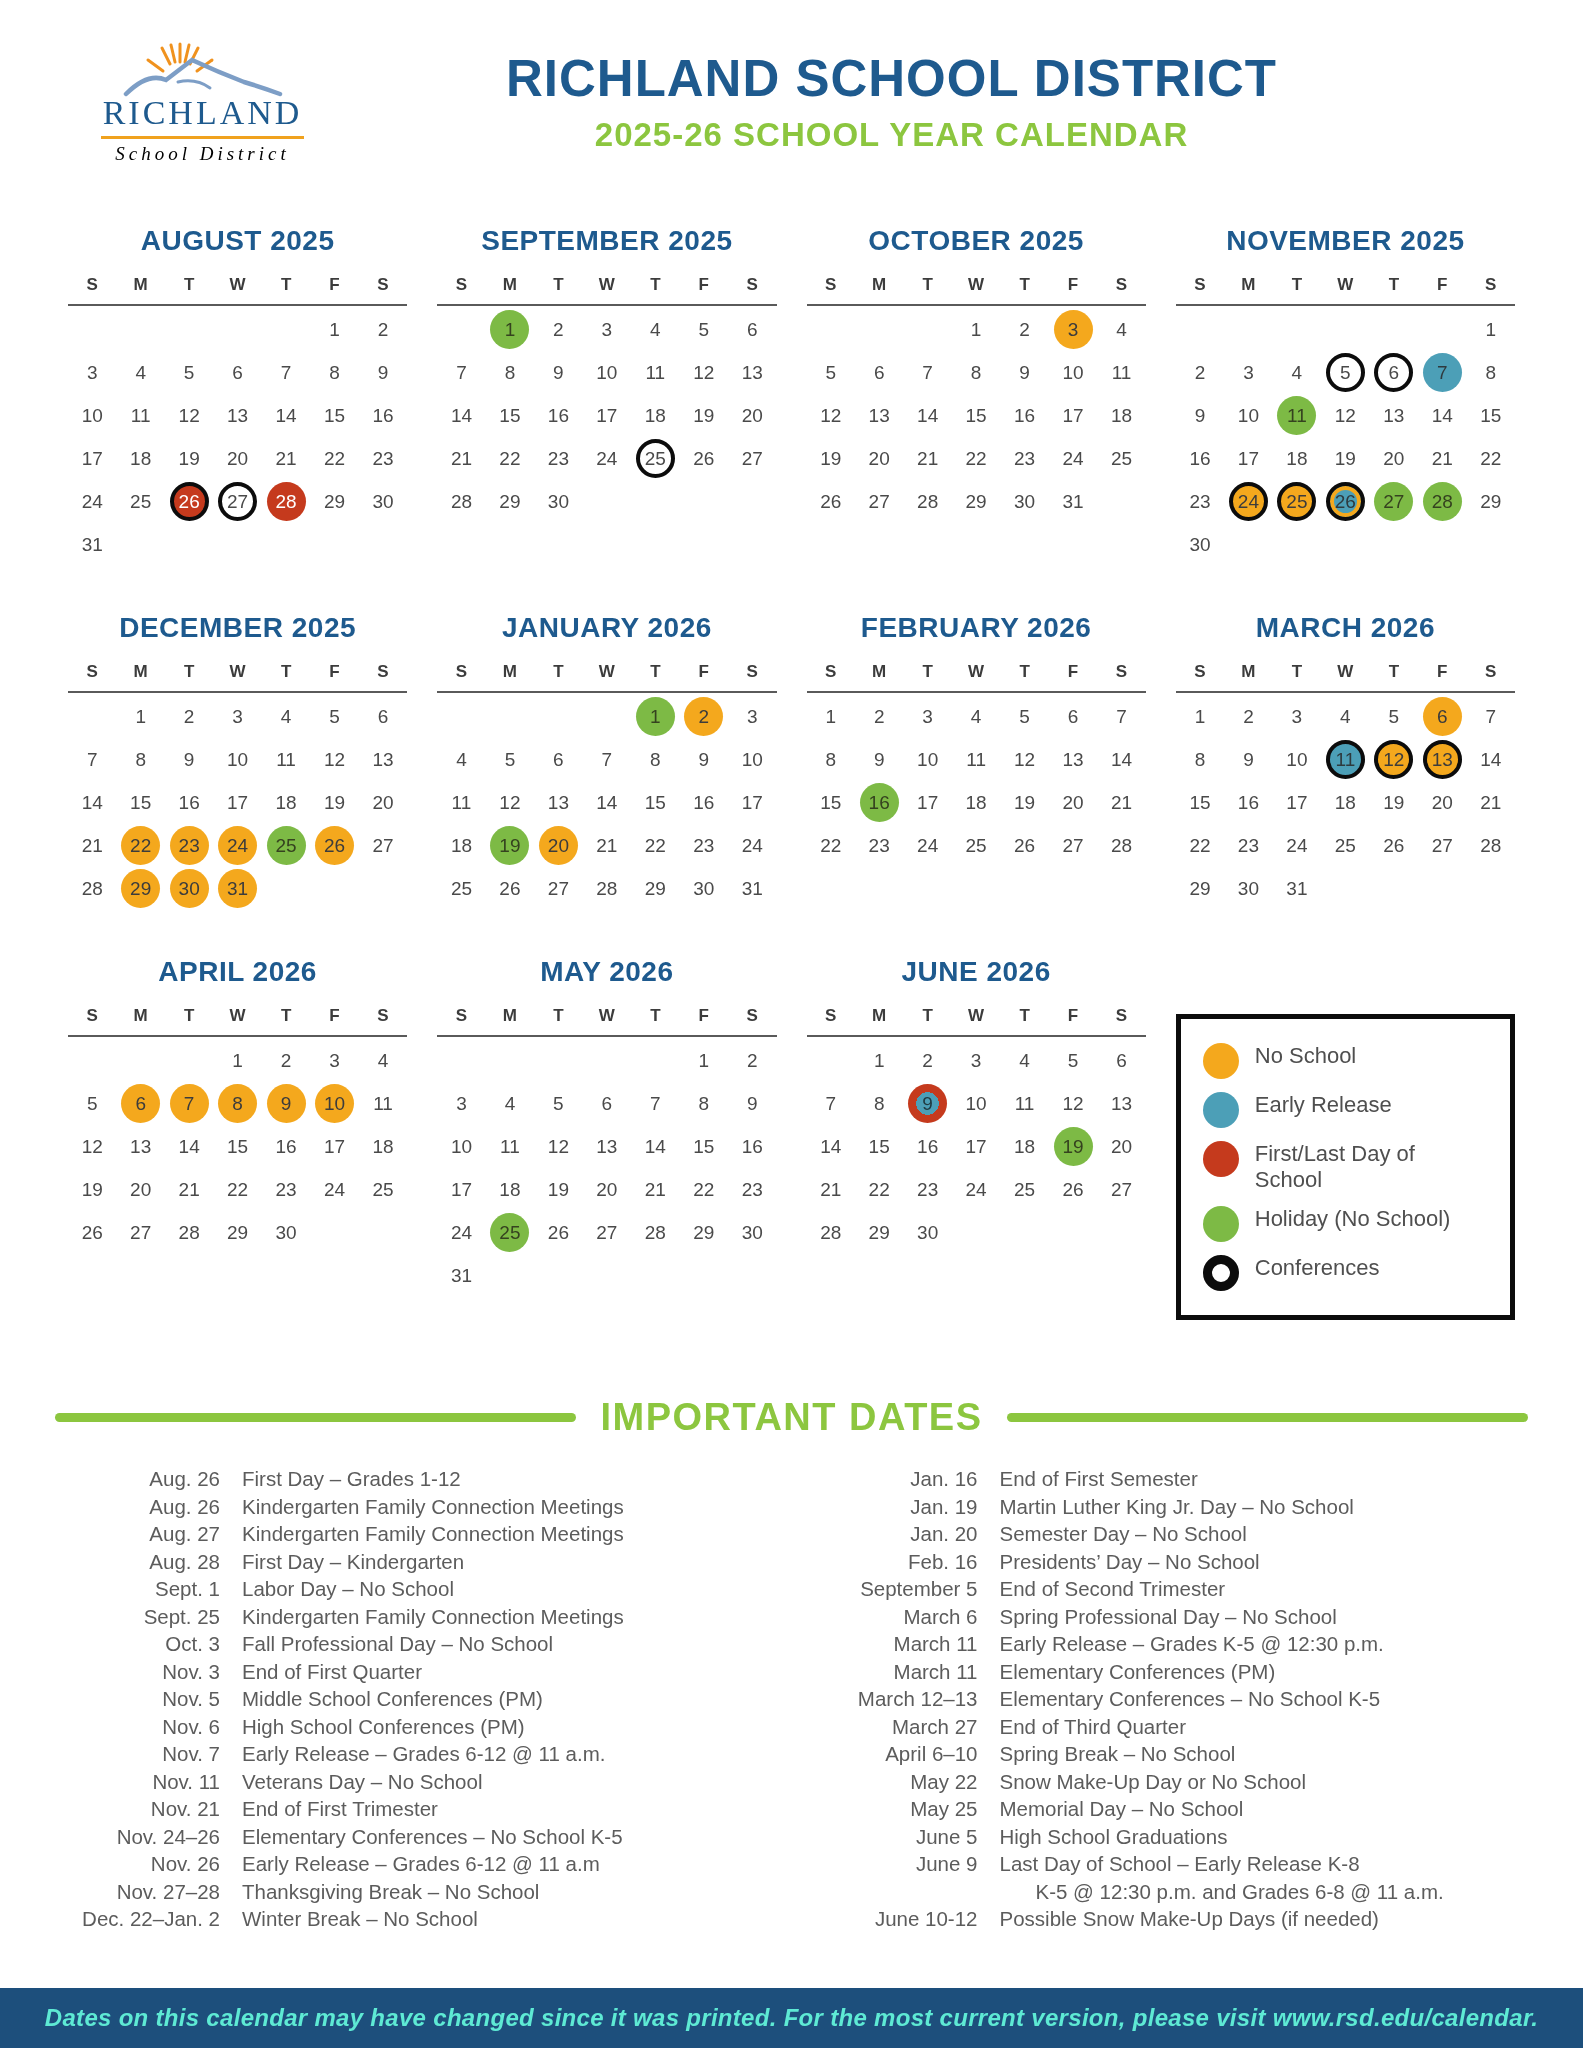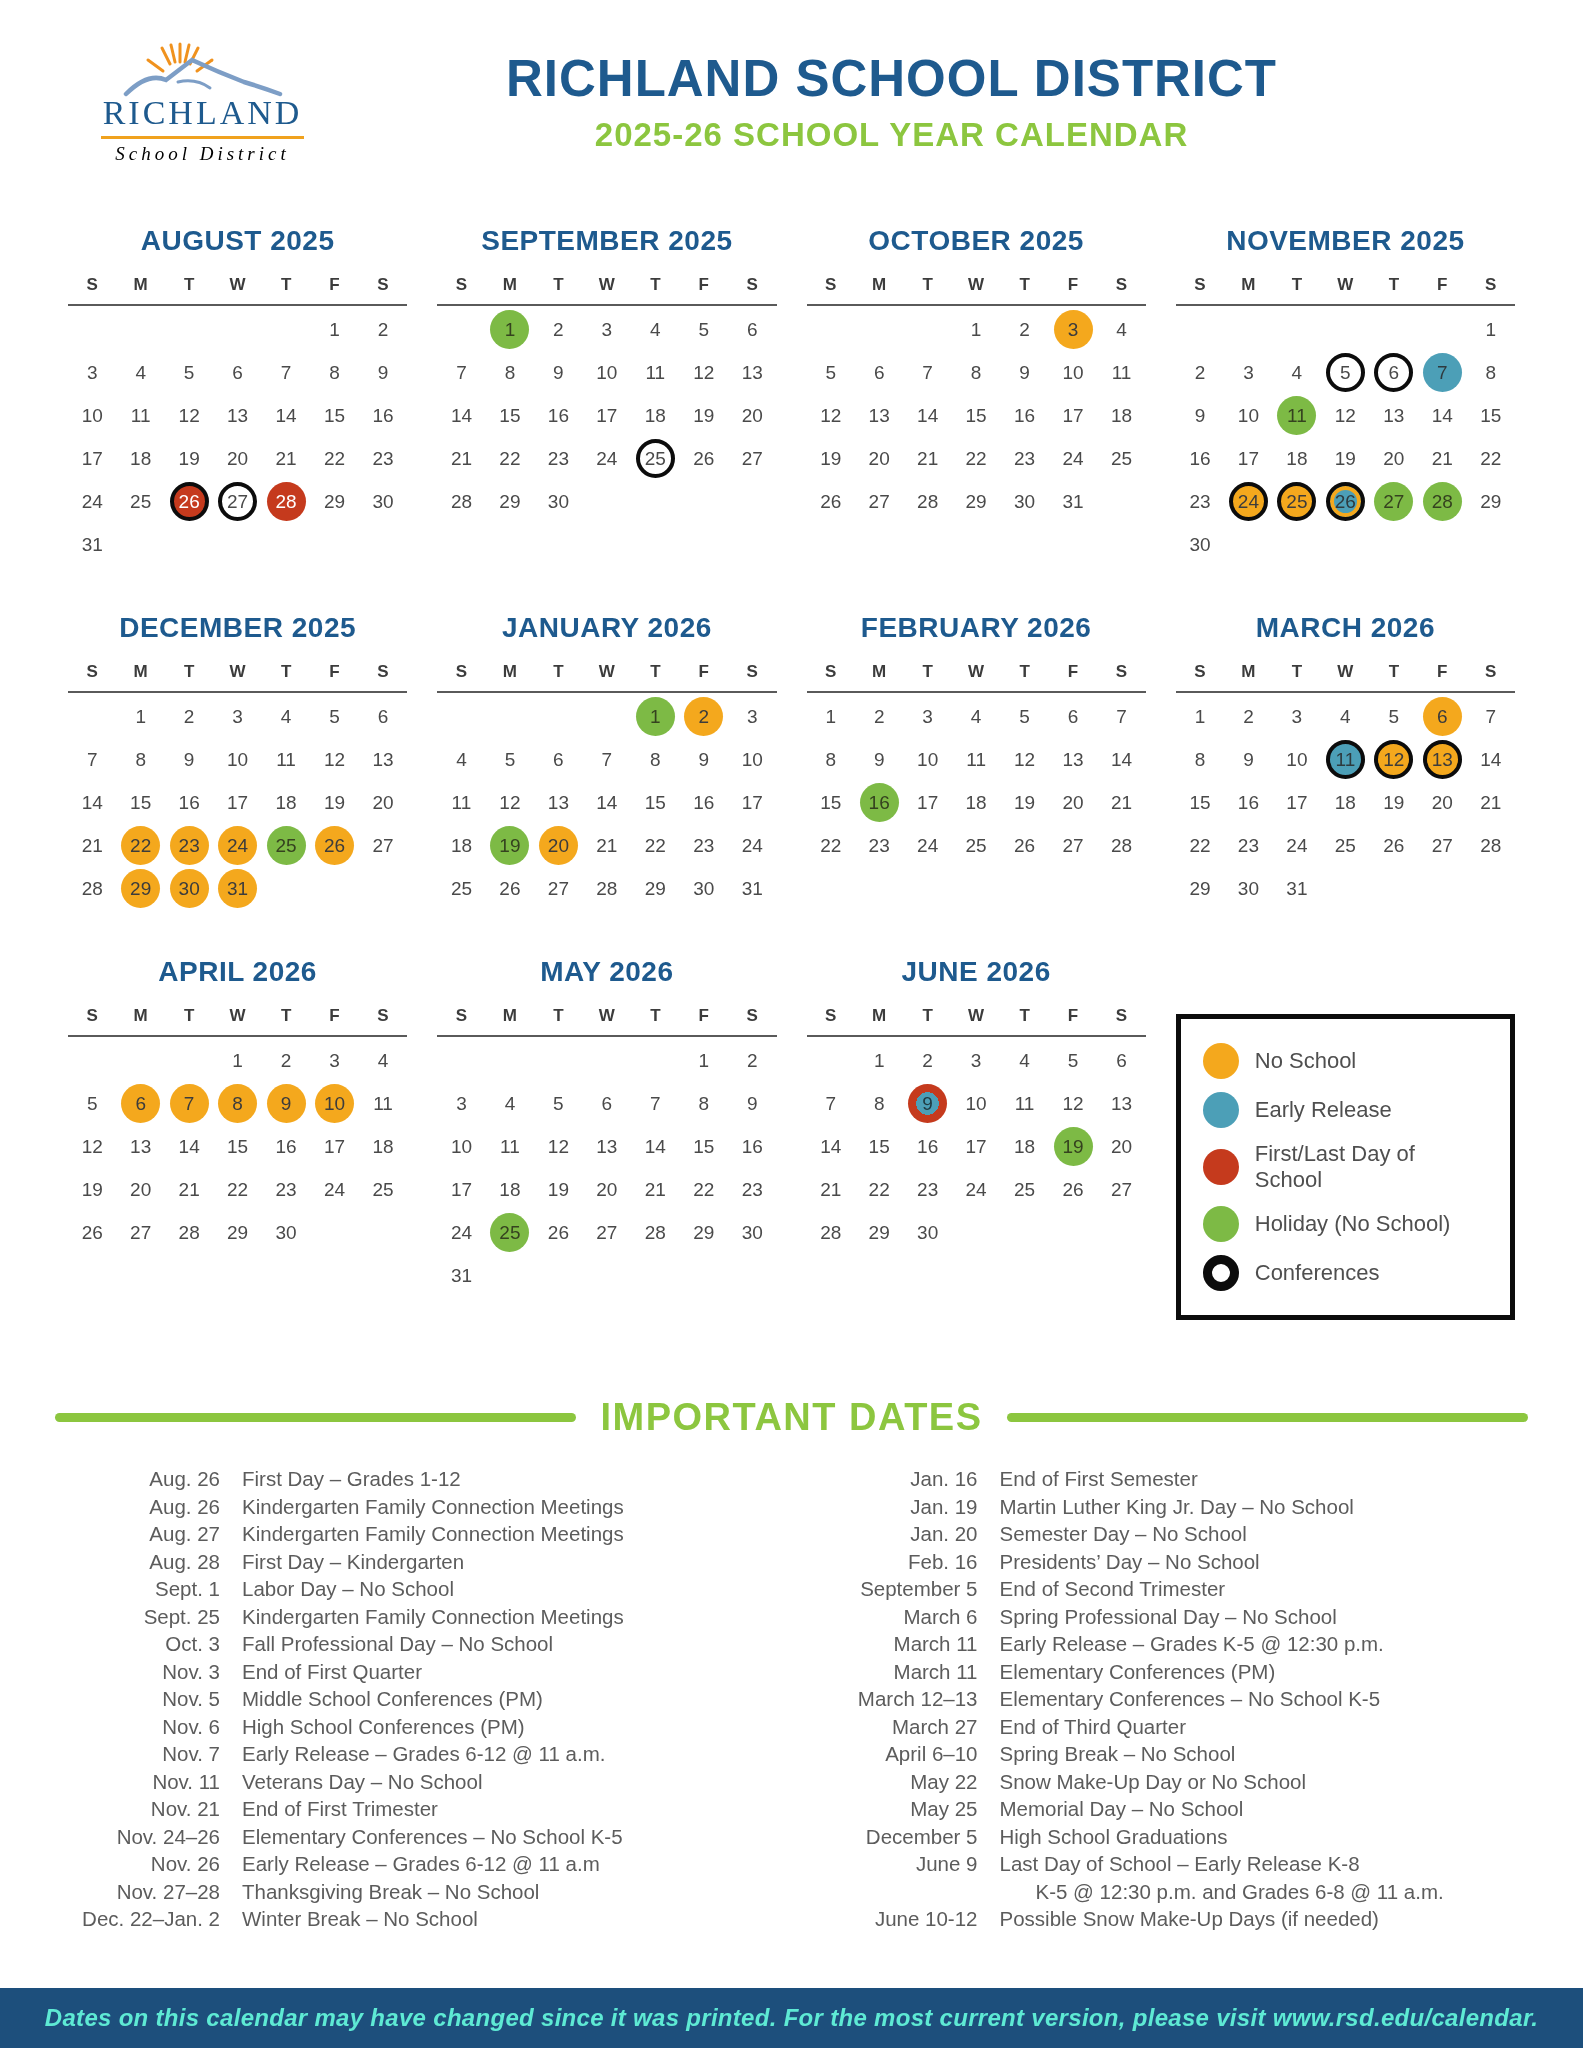--- a/index.html
+++ b/index.html
@@ -32,21 +32,21 @@
   .m-green { background:#7dba45; color:#35421f; }
   .m-ring { border:4px solid #0c0c0c; color:#4a4a4a; }
   .m-red-ring { background:#c53a1d; border:4px solid #0c0c0c; color:#ffffff; }
   .m-orange-ring { background:#f4a81d; border:4px solid #0c0c0c; color:#3c3c3c; }
   .m-teal-ring { background:#4c9fb7; border:4px solid #0c0c0c; color:#2e3a3e; }
   .m-teal-orange-ring { background:#4c9fb7; border:4px solid #0c0c0c; box-shadow:inset 0 0 0 4px #f4a81d; color:#2e3a3e; }
   .m-red-teal { background:radial-gradient(circle closest-side, #4c9fb7 0 58%, #c53a1d 58% 100%); color:#203a40; }
 
   
   .legend { border:5px solid #0c0c0c; background:#fff; padding:24px 22px; display:flex; flex-direction:column; gap:13px; align-self:start; margin-top:58px; }
-  .legend-item { display:flex; align-items:center; gap:16px; }
+  .legend-item { display:flex; align-items:flex-start; gap:16px; }
   .legend-swatch { width:36px; height:36px; border-radius:50%; flex:0 0 auto; }
   .legend-swatch.ring { background:#fff; border:9px solid #0c0c0c; }
   .legend-label { font-size:22px; color:#4f4f4f; }
 
   
   .imp-section { margin:52px 55px 0 55px; }
   .imp-header { display:flex; align-items:center; gap:24px; }
   .imp-bar { flex:1; height:9px; border-radius:5px; background:#8cc63f; }
   .imp-title { font-size:38px; font-weight:800; color:#8cc63f; letter-spacing:1.5px; }
   .imp-cols { display:grid; grid-template-columns:1fr 1fr; column-gap:42px; margin-top:26px; }
@@ -835,21 +835,21 @@
           </div>
           <div class="imp-row">
             <div class="imp-date">May 22</div>
             <div class="imp-desc">Snow Make-Up Day or No School</div>
           </div>
           <div class="imp-row">
             <div class="imp-date">May 25</div>
             <div class="imp-desc">Memorial Day – No School</div>
           </div>
           <div class="imp-row">
-            <div class="imp-date">December 5</div>
+            <div class="imp-date">June 5</div>
             <div class="imp-desc">High School Graduations</div>
           </div>
           <div class="imp-row">
             <div class="imp-date">June 9</div>
             <div class="imp-desc">Last Day of School – Early Release K-8</div>
           </div>
           <div class="imp-row cont">
             <div class="imp-date"></div>
             <div class="imp-desc">K-5 @ 12:30 p.m. and Grades 6-8 @ 11 a.m.</div>
           </div>

